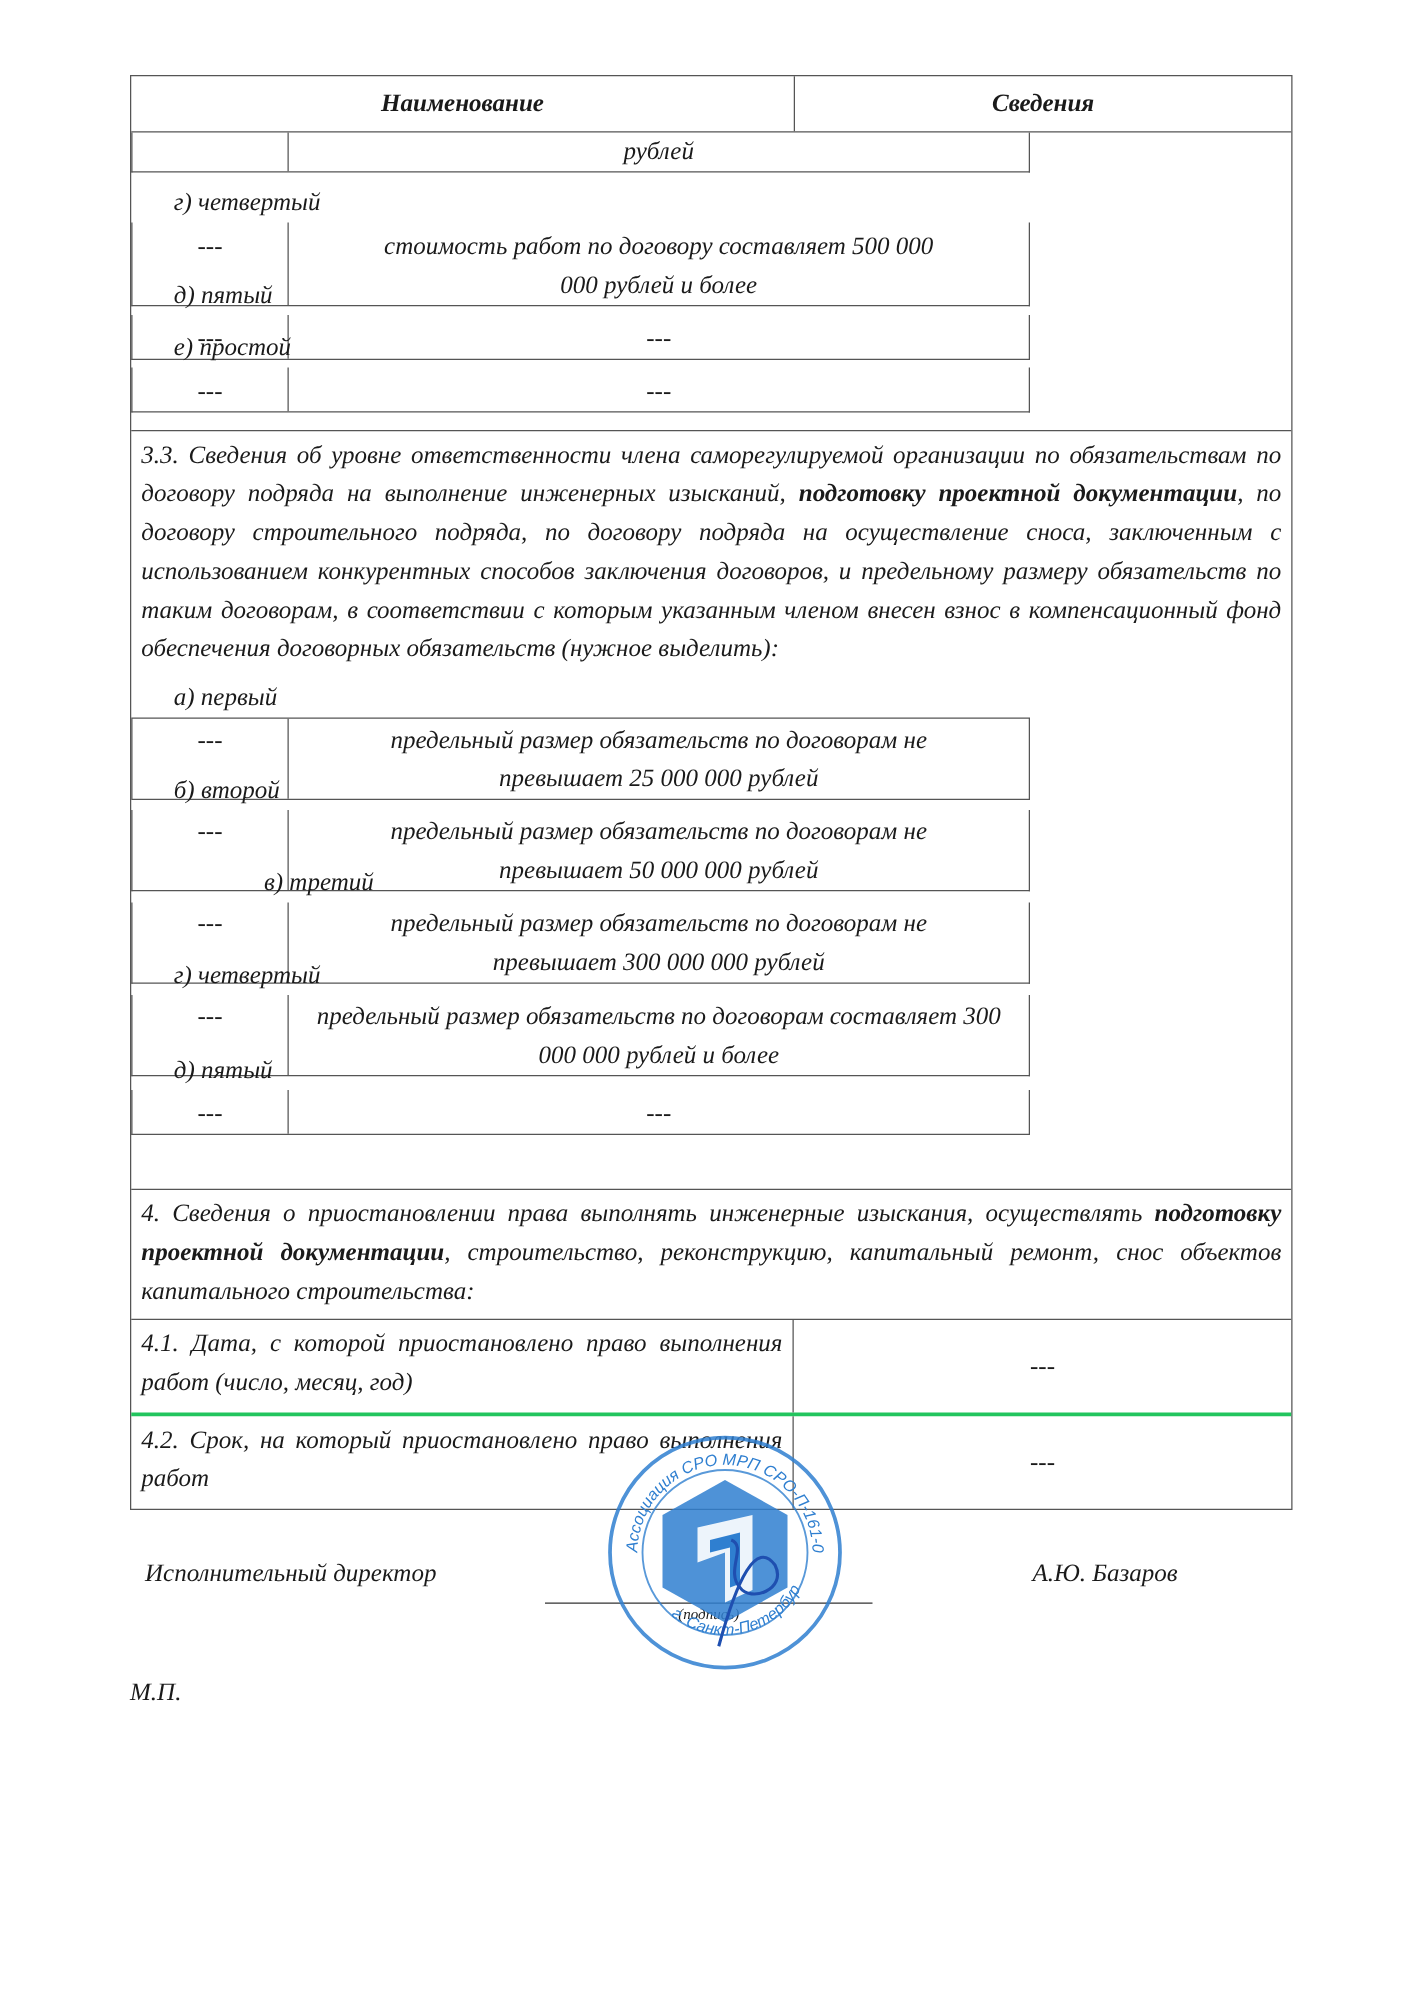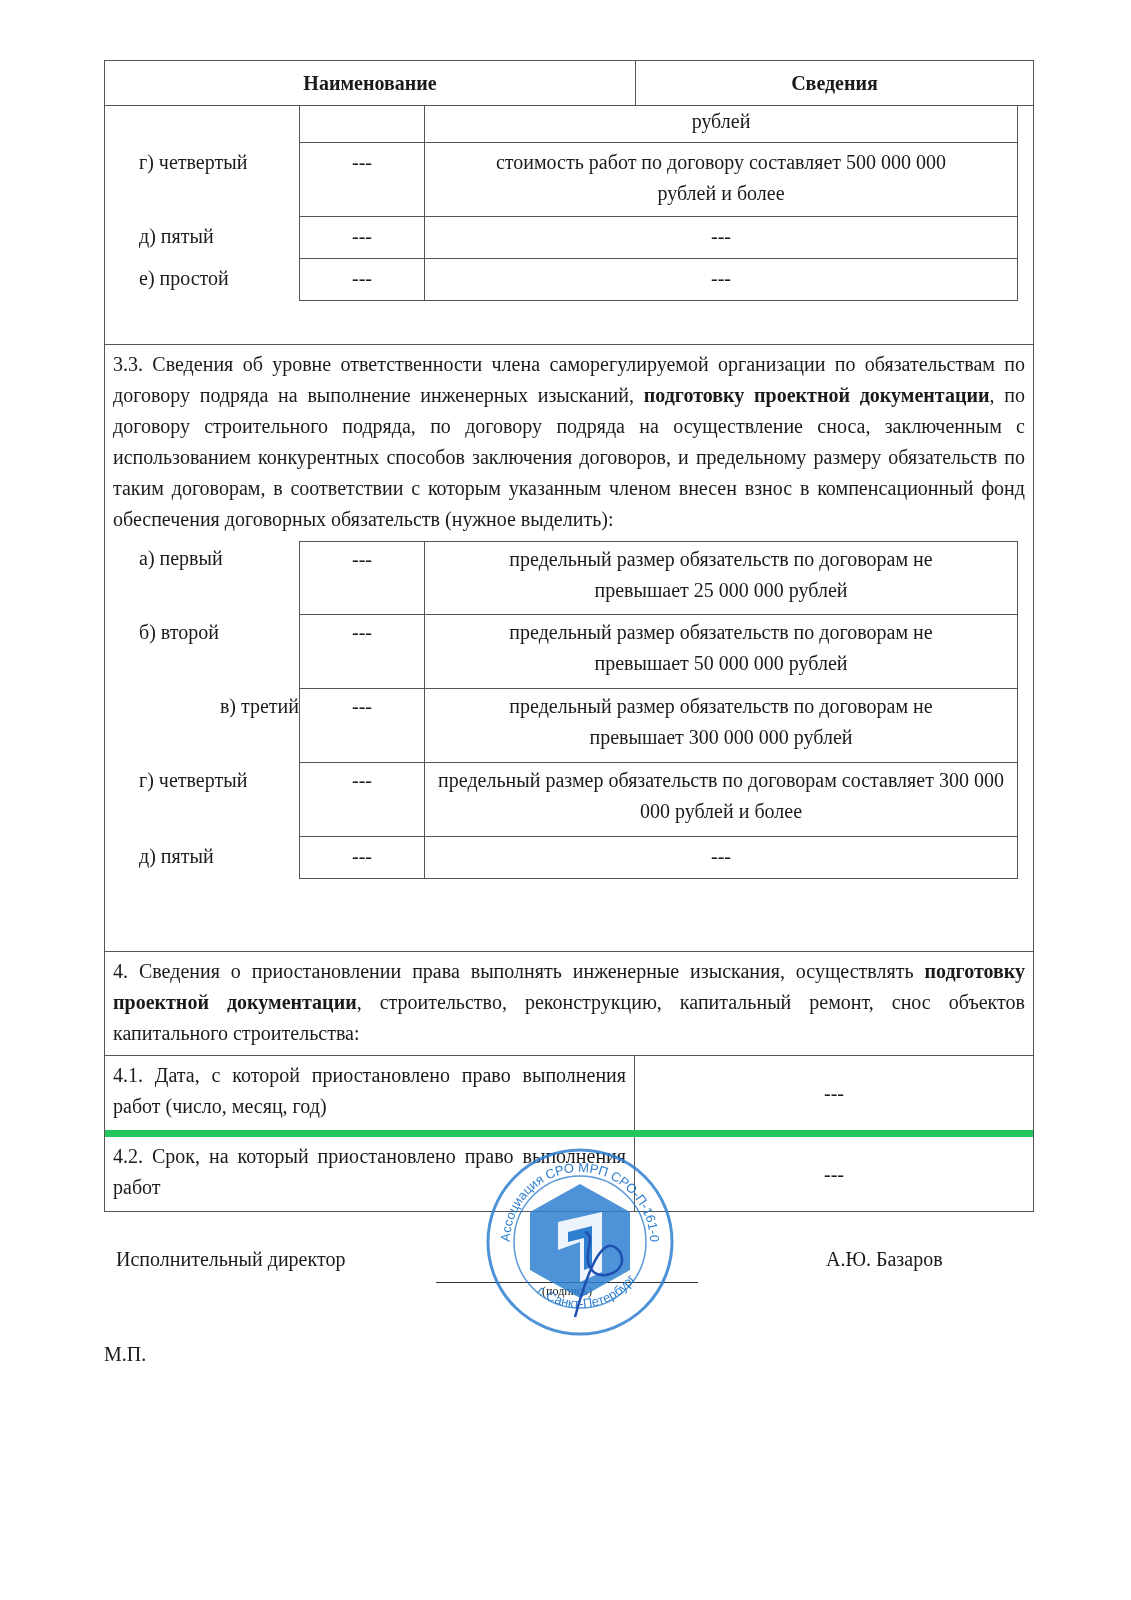--- a/index.html
+++ b/index.html
@@ -1,31 +1,31 @@
 <!DOCTYPE html>
 <html><head>
 <meta charset="utf-8">
 <style>
   html, body { margin:0; padding:0; background:#ffffff; }
   body { width:1131px; height:1600px; position:relative; font-family:"Liberation Serif", serif; color:#1a1a1a; font-size:20px; }
-  .page { position:absolute; left:0; top:0; width:1131px; height:1600px; }
+  .page { position:absolute; left:0; top:0; width:1131px; height:1600px;font-style:italic; }
   .outer { position:absolute; left:104px; top:60px; width:930px; border:1px solid #555; box-sizing:border-box; }
   .hdr { display:flex; height:44px; border-bottom:1px solid #555; }
   .hdr div { display:flex; align-items:center; justify-content:center; font-weight:bold; }
   .hdr .c1 { width:530px; border-right:1px solid #555; }
   .hdr .c2 { flex:1; }
   .sec { border-bottom:1px solid #555; position:relative; }
   .inner { position:relative; }
-  .row { display:flex; }
+  .row { display:flex;flex-direction:column; }
   .lbl { width:194px; padding-left:34px; box-sizing:border-box; line-height:31px; }
   .tbl { width:717px; border-left:1px solid #555; border-right:1px solid #555; display:flex; }
   .tc1 { width:124px; border-right:1px solid #555; text-align:center; line-height:31px; }
   .tc2 { flex:1; text-align:center; line-height:31px; }
   .para { padding:4px 8px 6px 8px; text-align:justify; line-height:31px; text-align-last:left; }
-  .split { display:flex; border-bottom:7px solid #22c55e; }
+  .split { display:flex; border-bottom:3px solid #22c55e; }
   .split .l { width:530px; border-right:1px solid #555; padding:4px 8px; box-sizing:border-box; line-height:31px; text-align:justify; }
   .split .r { flex:1; display:flex; align-items:center; justify-content:center; }
   b { font-weight:bold; }
   .sig { position:absolute; top:1248px; }
   .stamp { position:absolute; left:480px; top:1142px; width:200px; height:200px; }
 </style>
 </head>
 <body>
 
 <div class="page">

